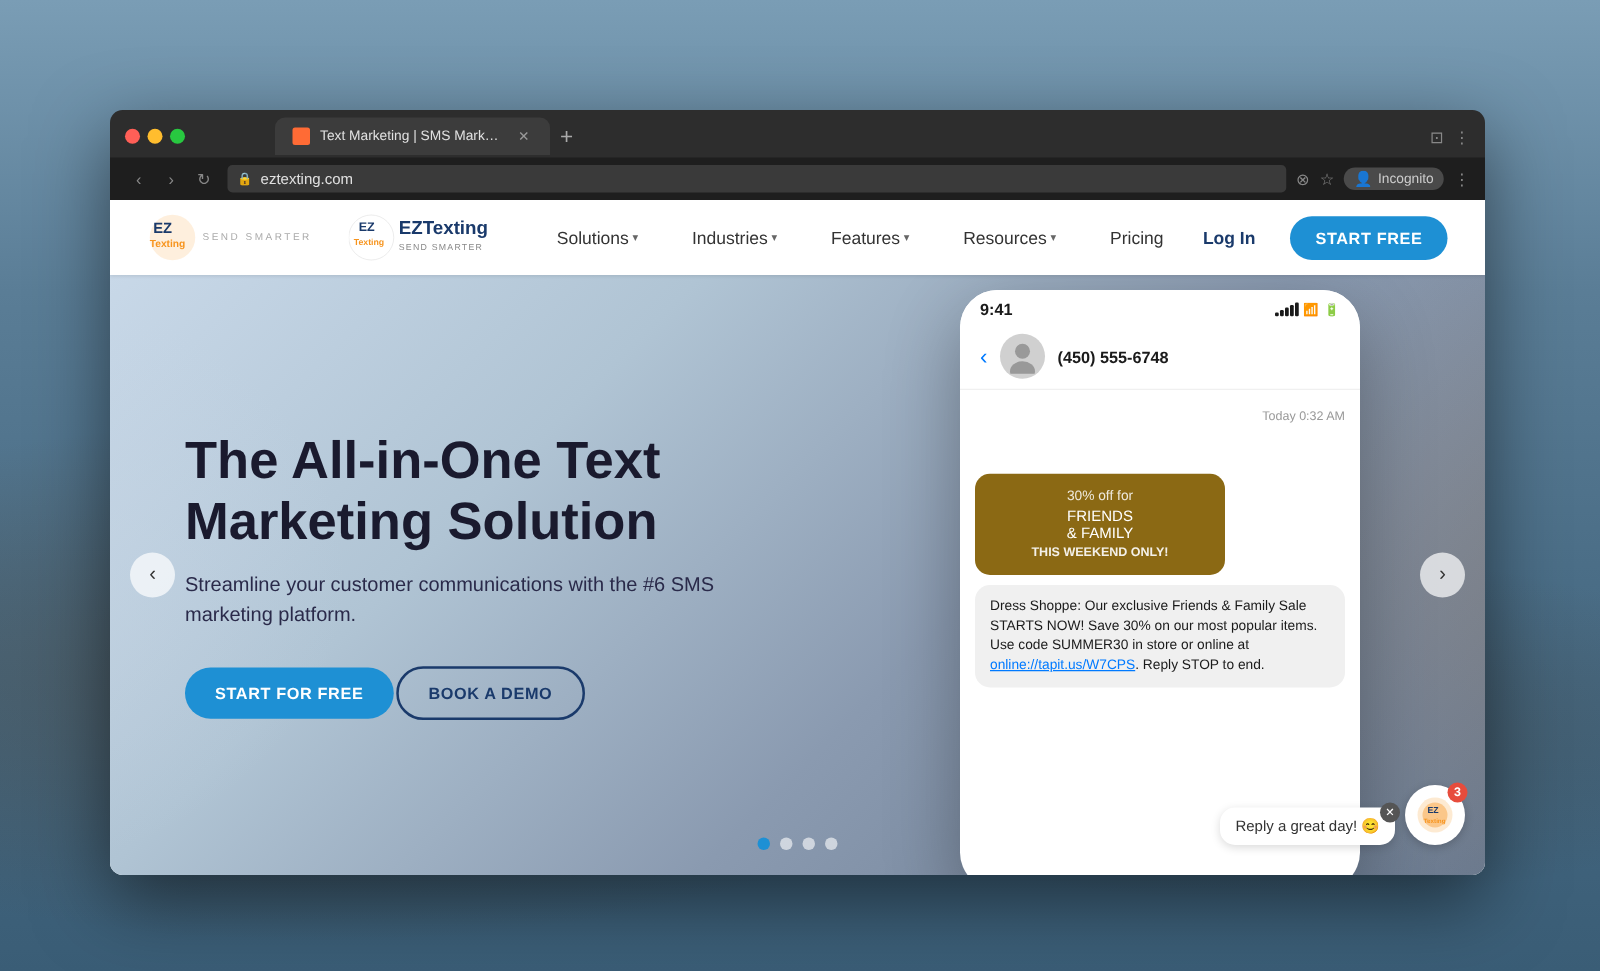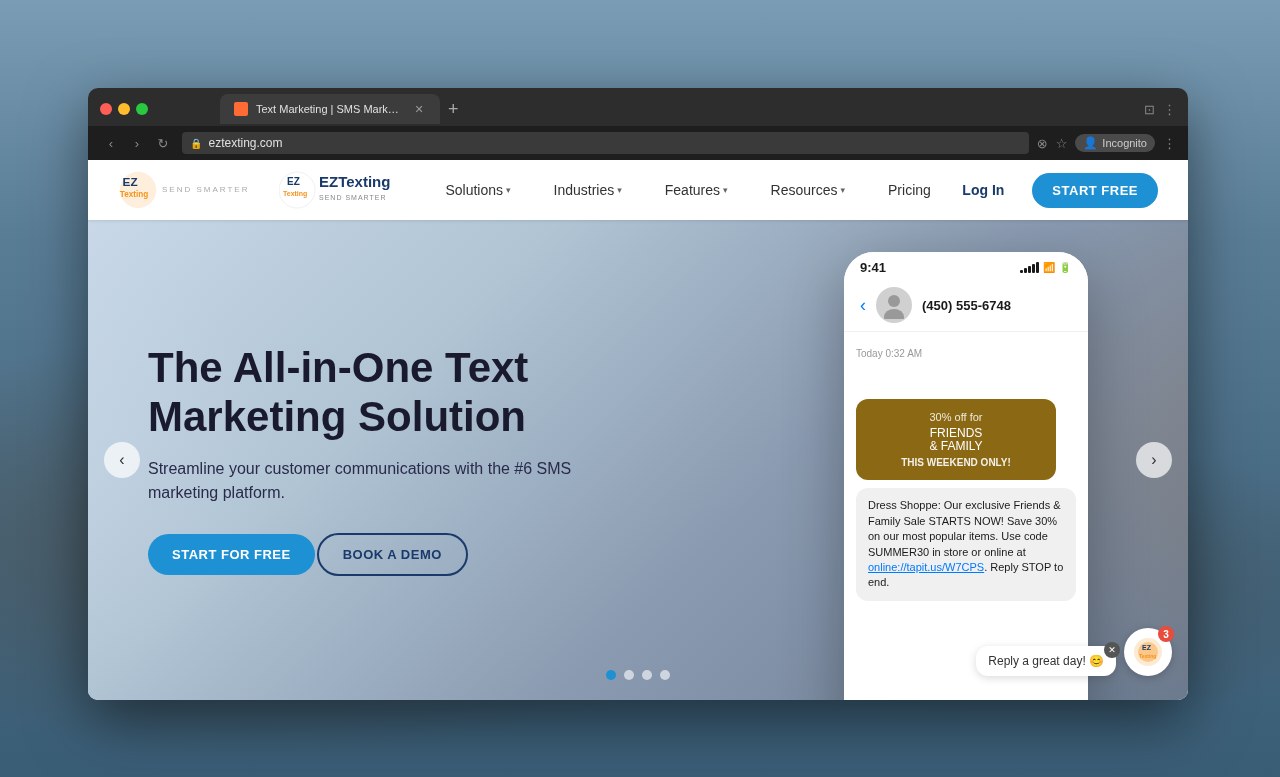--- a/index.html
+++ b/index.html
@@ -393,22 +393,22 @@
       border-radius: 50%;
       cursor: pointer;
     }
     .dot-active { background: #1e90d4; }
     .dot-inactive { background: rgba(255,255,255,0.6); }
 
     
     .phone-mockup {
       position: absolute;
       right: 100px;
-      top: 32px;
-      width: 244px;
+      top: 12px;
+      width: 320px;
       height: 480px;
       background: white;
       border-radius: 30px;
       box-shadow: 0 20px 60px rgba(0,0,0,0.3);
       overflow: hidden;
       z-index: 5;
     }
 
     .phone-status-bar {
       background: white;
@@ -469,21 +469,21 @@
       color: #888;
     }
 
     .contact-number {
       font-size: 13px;
       font-weight: 600;
       color: #1a1a1a;
     }
 
     .message-time-label {
-      text-align: left;
+      text-align: right;
       font-size: 10px;
       color: #999;
       padding: 8px 0 4px;
     }
 
     .phone-messages {
       padding: 8px 12px;
       display: flex;
       flex-direction: column;
       gap: 8px;

